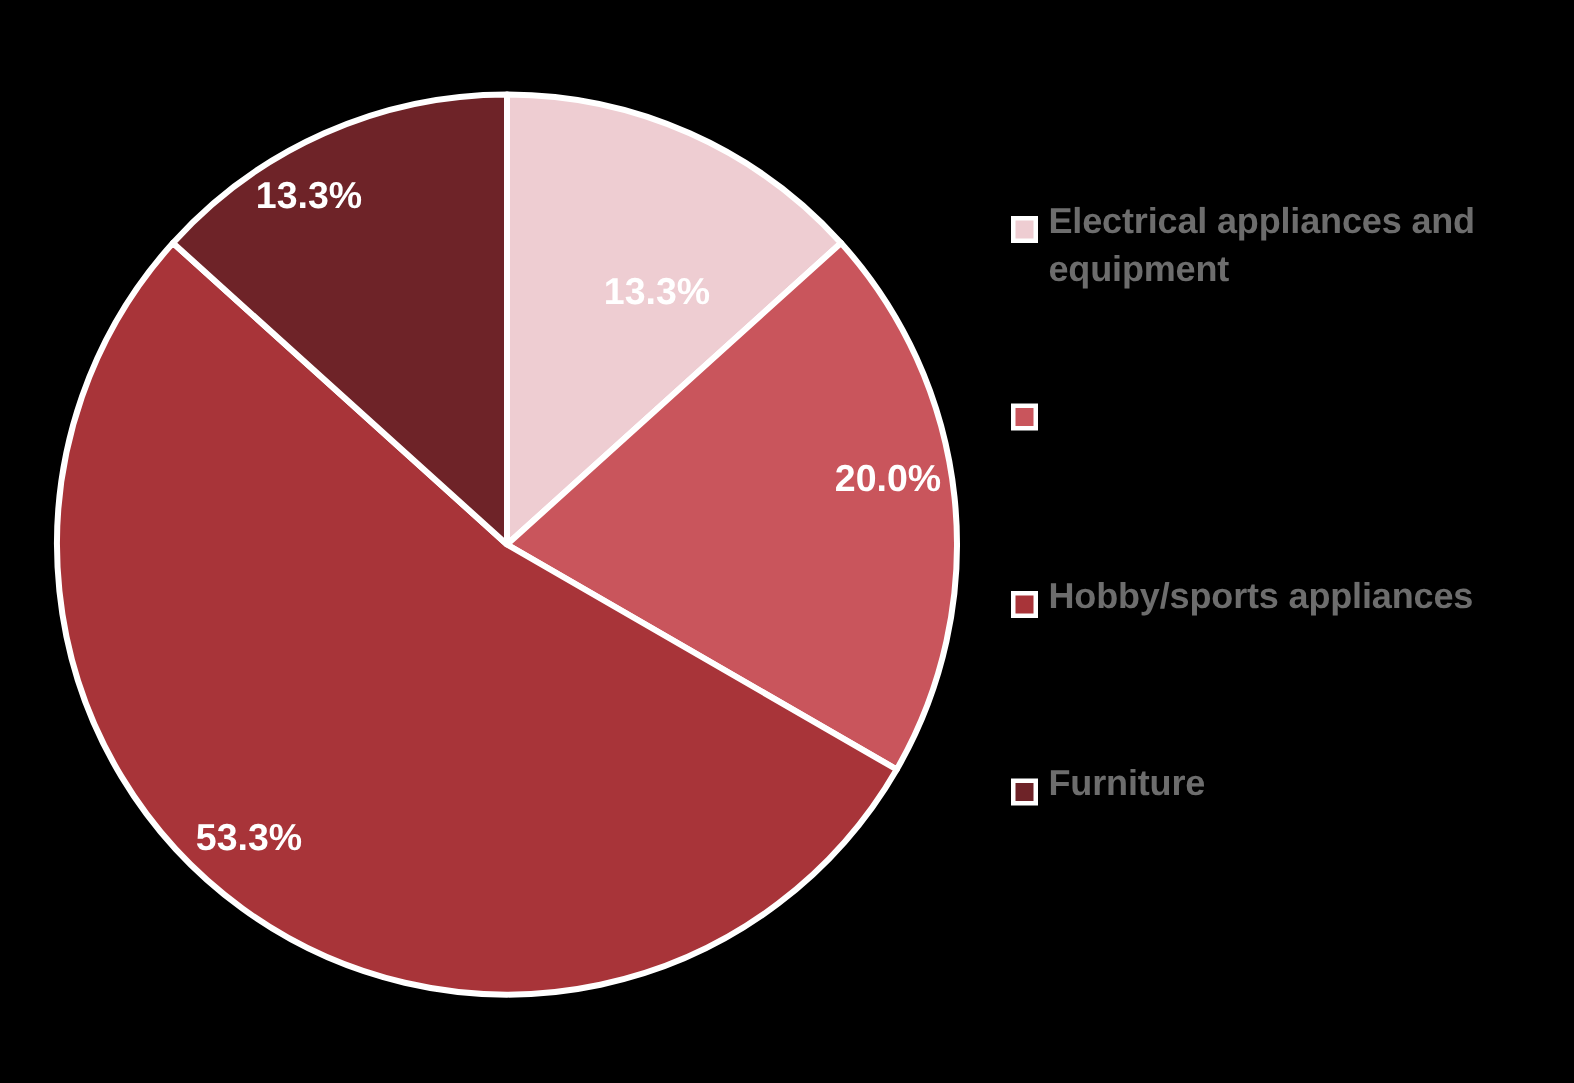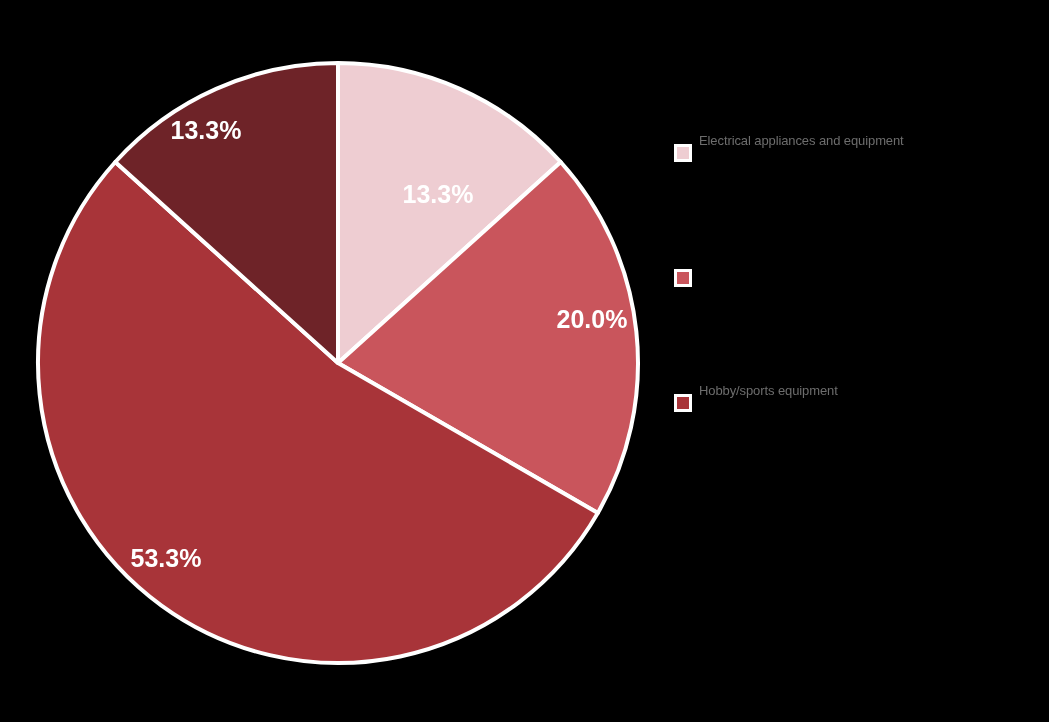--- a/index.html
+++ b/index.html
@@ -55,22 +55,22 @@
     margin-top: 12px;
     margin-right: 7px;
     box-sizing: border-box;
   }
   .legend-swatch-inner {
     width: 12px;
     height: 12px;
   }
   .legend-label {
     font-family: "Liberation Sans", sans-serif;
-    font-size: 13px;
-    font-weight: normal;
+    font-size: 24px;
+    font-weight: bold;
     color: #6d6d6d;
     line-height: 1.32;
     letter-spacing: -0.1px;
     max-width: 330px;
   }
 </style>
 </head>
 <body>
 
 <div id="chart-root" style="background: rgb(0, 0, 0);">
@@ -99,17 +99,23 @@
       </div>
       <div class="legend-item">
         <span class="legend-swatch-outer">
           <span class="legend-swatch-inner" style="background: rgb(201, 85, 92);"></span>
         </span>
       </div>
       <div class="legend-item">
         <span class="legend-swatch-outer">
           <span class="legend-swatch-inner" style="background: rgb(168, 52, 57);"></span>
         </span>
-        <span class="legend-label" style="color: rgb(109, 109, 109);">Hobby/sports equipment</span>
+        <span class="legend-label" style="color: rgb(109, 109, 109);">Hobby/sports appliances</span>
+      </div>
+      <div class="legend-item">
+        <span class="legend-swatch-outer">
+          <span class="legend-swatch-inner" style="background: rgb(110, 35, 40);"></span>
+        </span>
+        <span class="legend-label" style="color: rgb(109, 109, 109);">Furniture</span>
       </div>
     </div>
 
 </div>
 
 </body></html>

